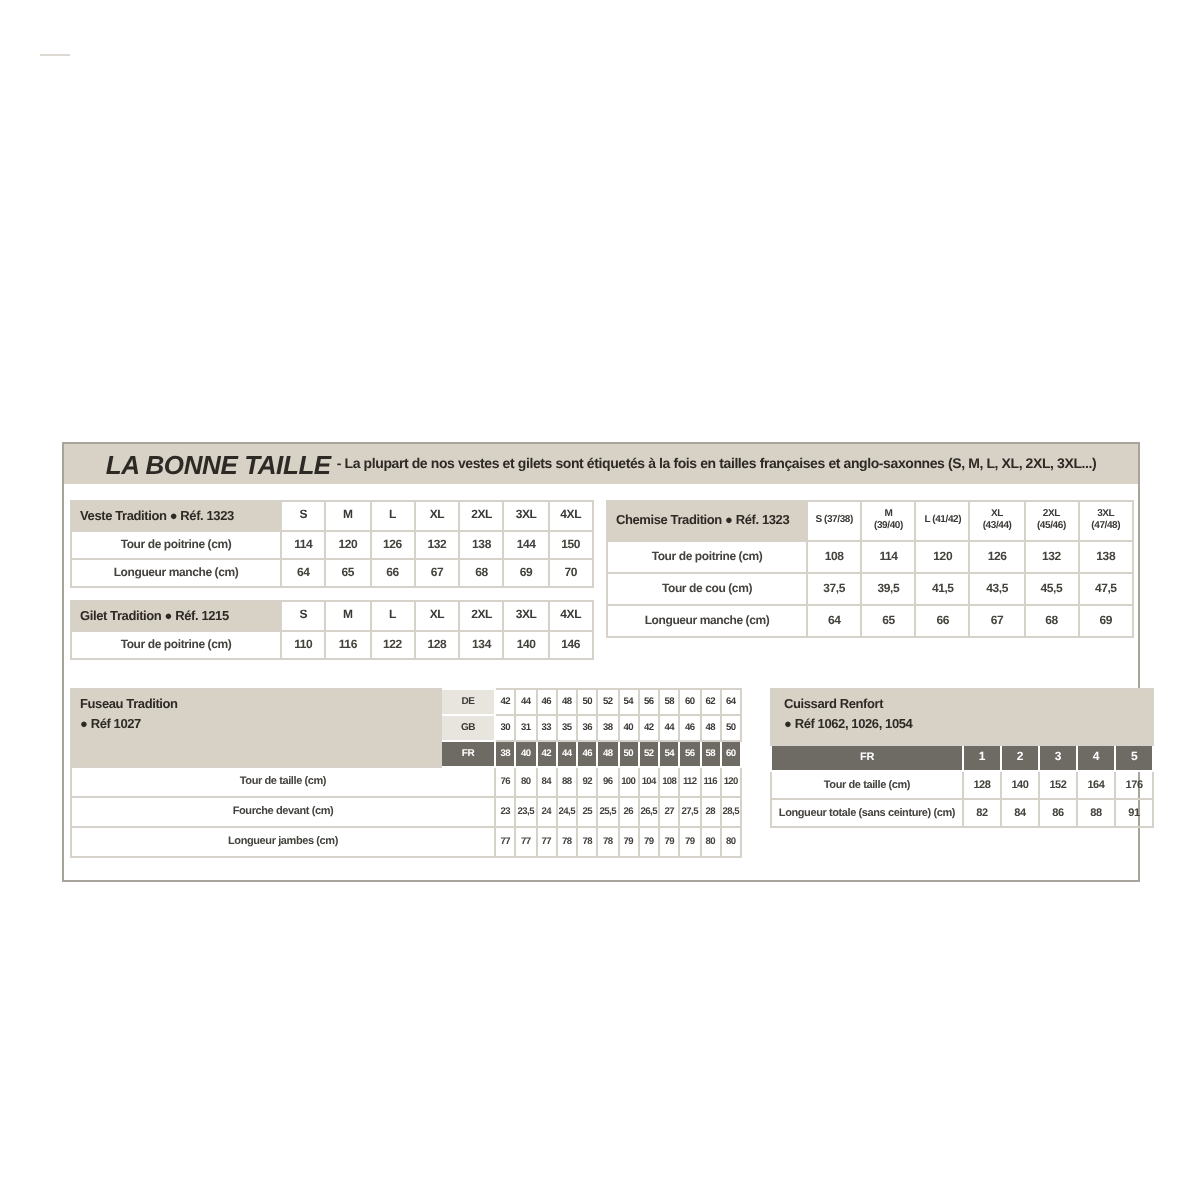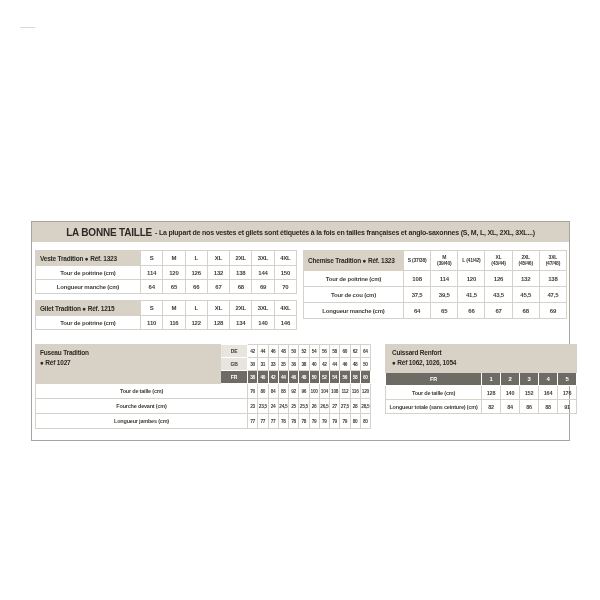--- a/index.html
+++ b/index.html
@@ -6,21 +6,21 @@
   body{width:600px;height:600px;position:relative;overflow:hidden;
        font-family:"Liberation Sans",sans-serif;color:#3b3935;}
 
   .crop-mark{position:absolute;left:20px;top:27px;width:15px;height:1px;background:#ddd9d2;}
 
   .panel{position:absolute;left:31px;top:221px;width:537px;height:218px;
          border:1px solid #a8a49c;background:#fff;}
   .panel-header{position:absolute;left:0;top:0;right:0;height:20px;
          background:var(--taupe,#d8d1c6);display:flex;align-items:center;justify-content:center;
          white-space:nowrap;overflow:hidden;color:#2d2a25;font-weight:bold;}
-  .hdr-title{font-size:10px;letter-spacing:-0.2px;margin-right:3px;}
+  .hdr-title{font-size:13px;letter-spacing:-0.2px;margin-right:3px;font-style:italic;}
   .hdr-sub{font-size:7px;letter-spacing:-0.2px;}
 
   table{position:absolute;border-collapse:collapse;table-layout:fixed;}
   td{border:1px solid var(--cellborder,#d6d2ca);text-align:center;padding:0;
      font-size:6px;font-weight:bold;color:#3b3935;letter-spacing:-0.2px;overflow:hidden;}
 
   .title-cell{background:var(--taupe,#d8d1c6);text-align:left;padding-left:4px;
       font-size:6.5px;color:#2d2a25;}
   .size-cell{font-size:6px;}
   .label-cell{font-size:6px;color:#44423d;}

